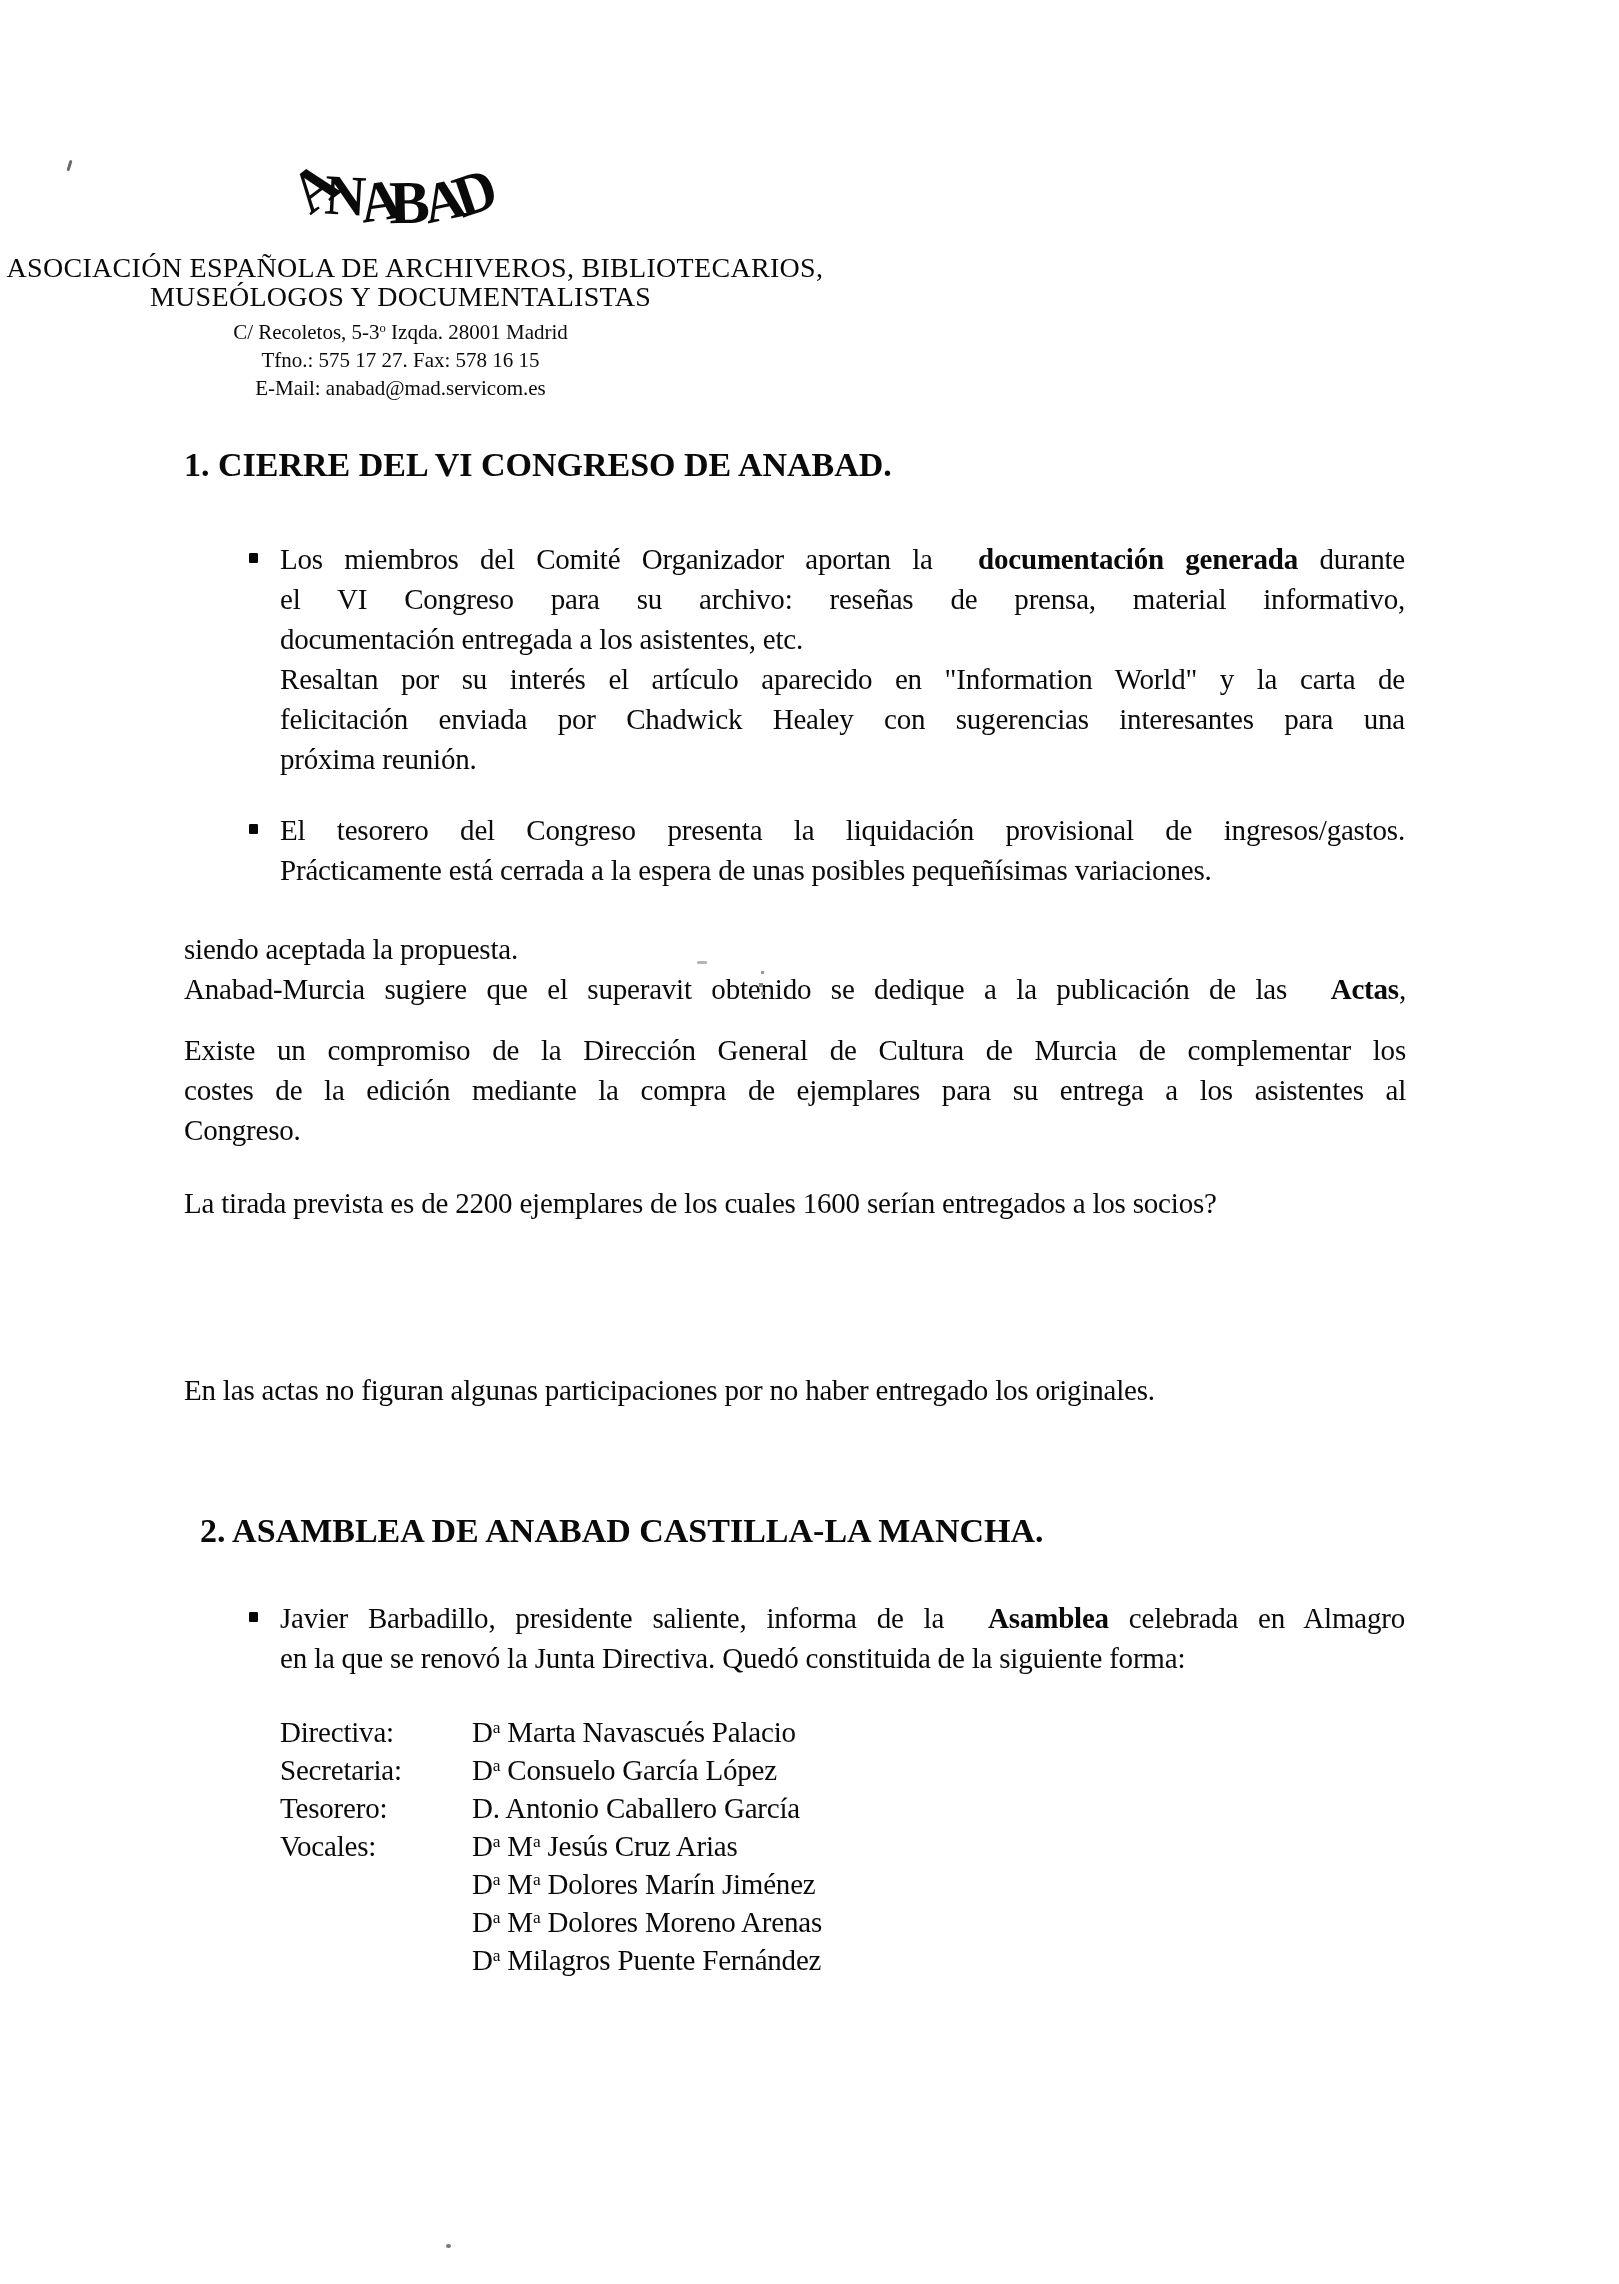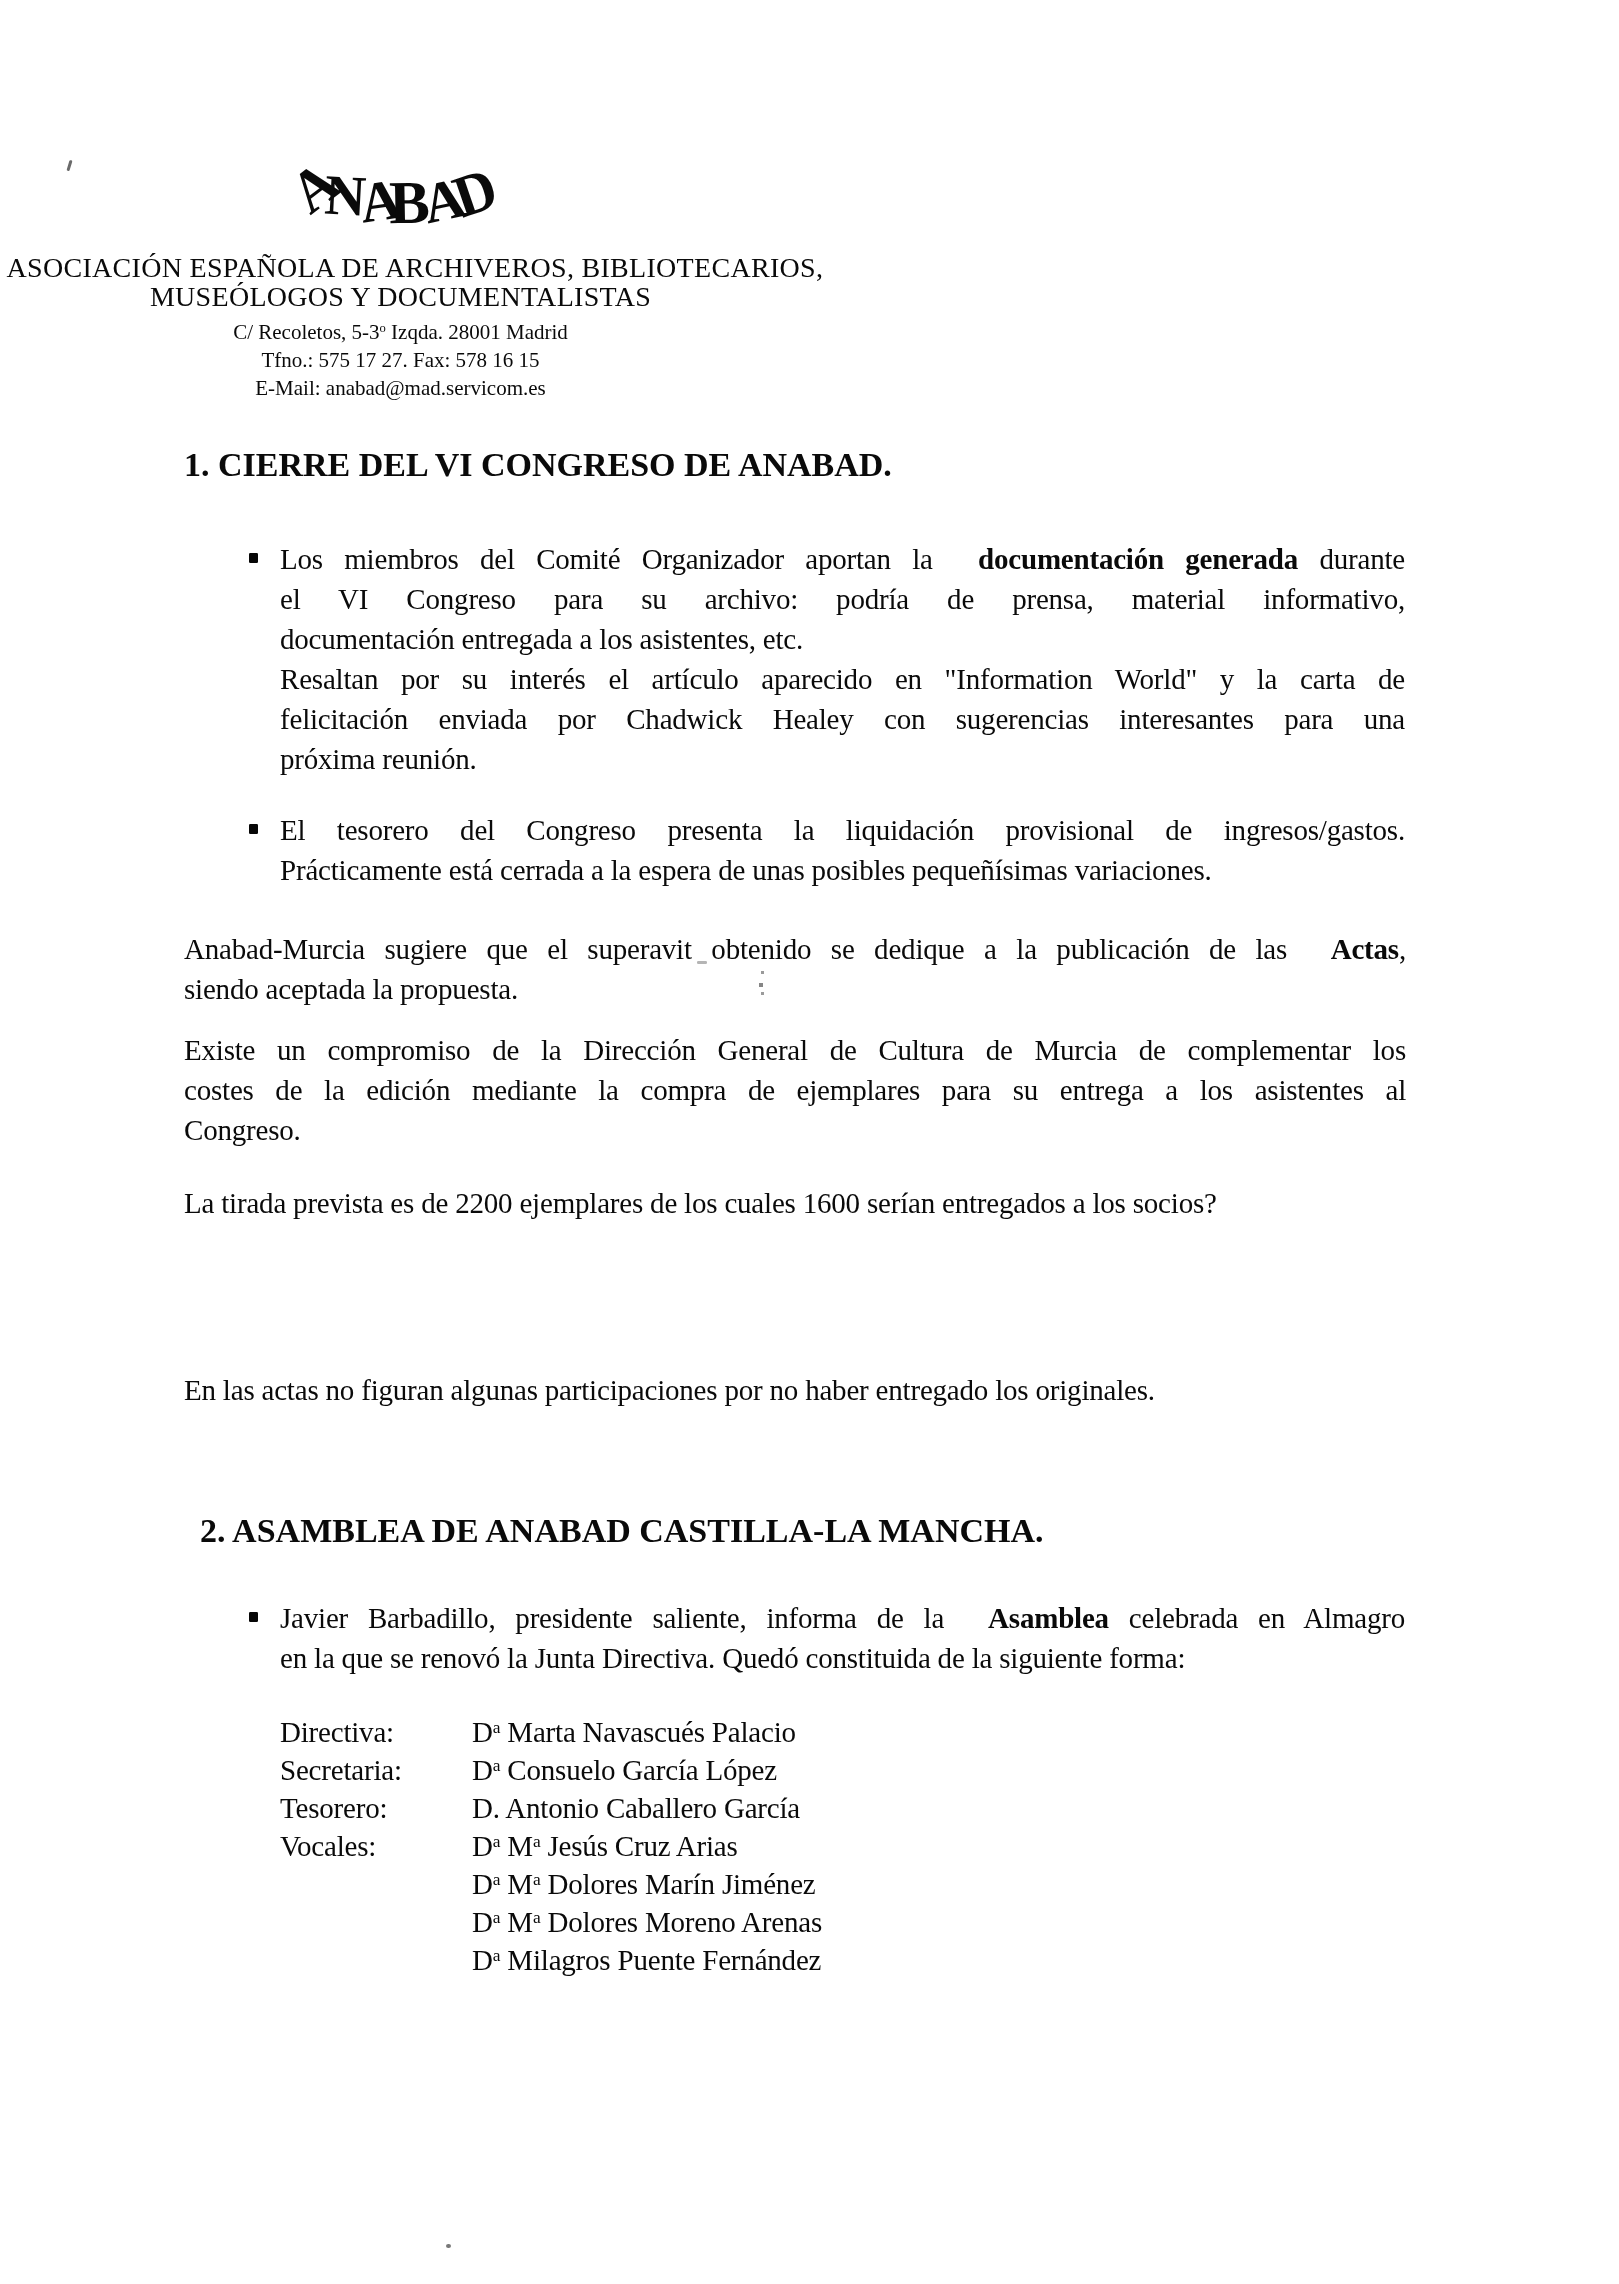--- a/index.html
+++ b/index.html
@@ -84,39 +84,39 @@
       <div>E-Mail: anabad@mad.servicom.es</div>
     </div>
   </div>
 
   <div class="h h1a">1. CIERRE DEL VI CONGRESO DE ANABAD.</div>
 
   <div class="bullet b1">
     <span class="sq"></span>
     <div class="btext">
         <div class="tline">Los miembros del Comité Organizador aportan la <b>documentación generada</b> durante</div>
-        <div class="tline">el VI Congreso para su archivo: podría de prensa, material informativo,</div>
+        <div class="tline">el VI Congreso para su archivo: reseñas de prensa, material informativo,</div>
         <div class="tline endl">documentación entregada a los asistentes, etc.</div>
         <div class="tline">Resaltan por su interés el artículo aparecido en "Information World" y la carta de</div>
         <div class="tline">felicitación enviada por Chadwick Healey con sugerencias interesantes para una</div>
         <div class="tline endl">próxima reunión.</div>
       </div>
   </div>
 
   <div class="bullet b2">
     <span class="sq"></span>
     <div class="btext">
         <div class="tline">El tesorero del Congreso presenta la liquidación provisional de ingresos/gastos.</div>
         <div class="tline endl">Prácticamente está cerrada a la espera de unas posibles pequeñísimas variaciones.</div>
       </div>
   </div>
 
   <div class="para p1">
+      <div class="tline endl">siendo aceptada la propuesta.</div>
       <div class="tline">Anabad-Murcia sugiere que el superavit obtenido se dedique a la publicación de las <b>Actas</b>,</div>
-      <div class="tline endl">siendo aceptada la propuesta.</div>
     </div>
   <div class="para p2">
       <div class="tline">Existe un compromiso de la Dirección General de Cultura de Murcia de complementar los</div>
       <div class="tline">costes de la edición mediante la compra de ejemplares para su entrega a los asistentes al</div>
       <div class="tline endl">Congreso.</div>
     </div>
   <div class="para p3">
       <div class="tline endl">La tirada prevista es de 2200 ejemplares de los cuales 1600 serían entregados a los socios?</div>
     </div>
   <div class="para p5">

